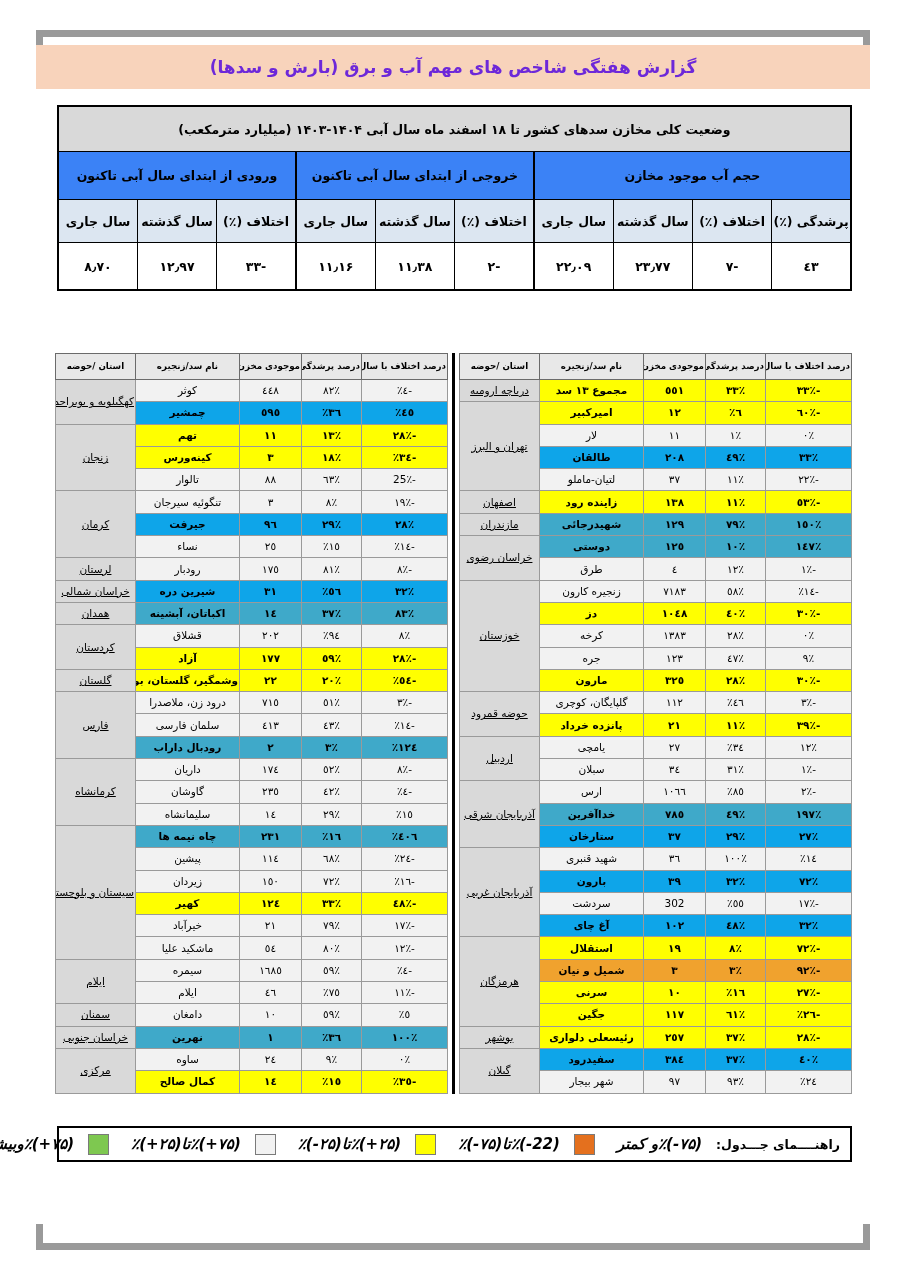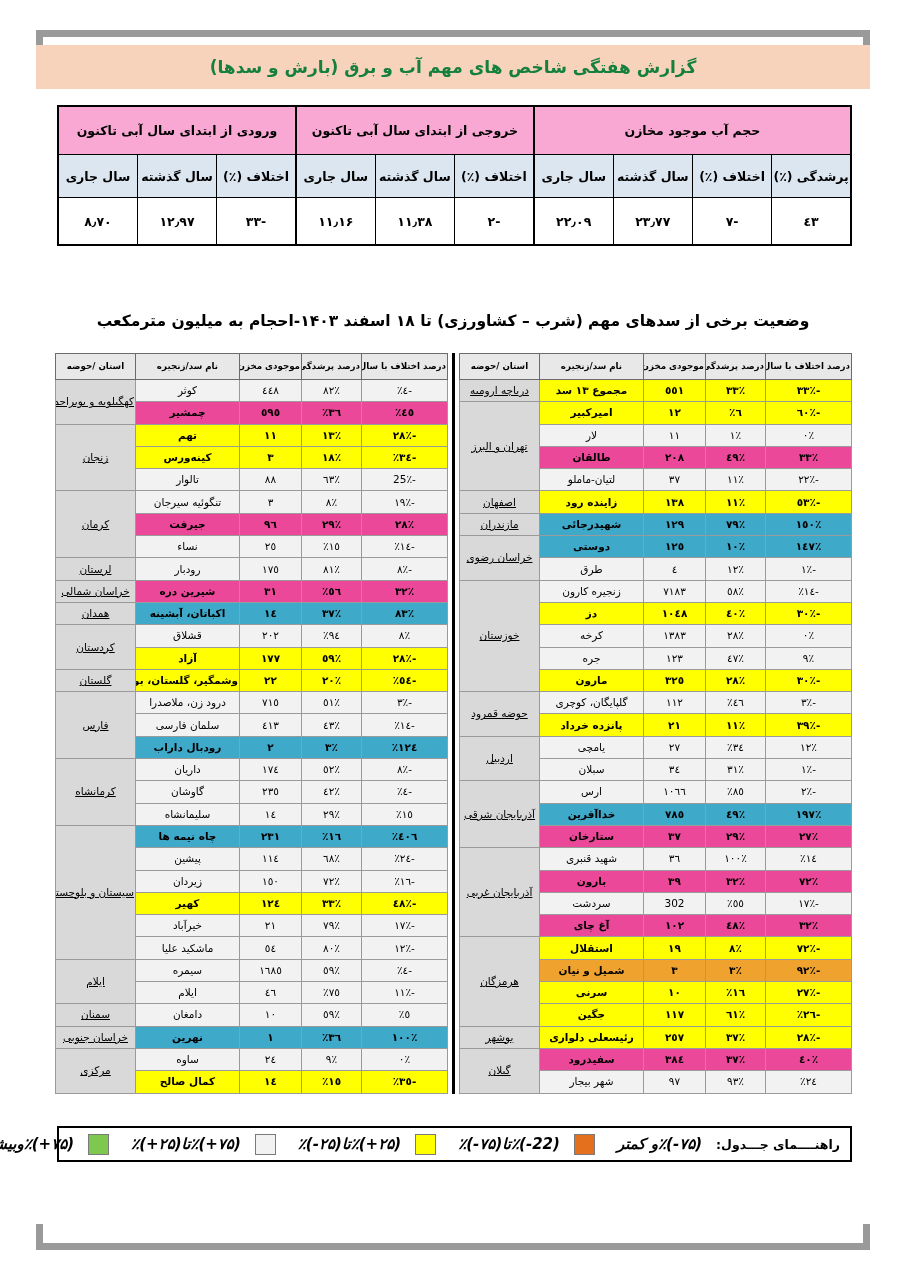--- a/index.html
+++ b/index.html
@@ -15,35 +15,35 @@
   .hbar{position:absolute;left:36px;right:36px;height:7px;background:#9a9a9a;}
   .hbar.top{top:30px;}
   .hbar.bot{bottom:30px;}
   .vtick{position:absolute;width:7px;background:#9a9a9a;}
 
   .banner{
     position:absolute;left:36px;top:45px;width:834px;height:44px;
     background:#f8d3bb;display:flex;align-items:center;justify-content:center;
   }
   .banner span{
-    color:#15803d;font-weight:bold;font-size:17px;letter-spacing:0px;
+    color:#6d28d9;font-weight:bold;font-size:17px;letter-spacing:0px;
   }
 
   
   .summary-wrap{position:absolute;left:57px;top:105px;width:795px;}
   table.summary{
     border-collapse:collapse;width:795px;
     border:2px solid #000;table-layout:fixed;
   }
   table.summary td{
     border:1px solid #000;text-align:center;vertical-align:middle;
     font-size:12.5px;padding:0;
   }
   .sum-title{background:#d9d9d9;height:44px;font-size:14.5px;font-weight:bold;}
-  .sum-group{background:#f9a8d4;height:47px;font-size:14.5px;font-weight:bold;}
+  .sum-group{background:#3b82f6;height:47px;font-size:14.5px;font-weight:bold;}
   .sum-head{background:#dce6f1;height:42px;font-size:11.5px;font-weight:bold;}
   .sum-val{background:#fff;height:46px;font-size:19px;font-weight:bold;}
   .thickL{border-right:2px solid #000 !important;}
 
   
   .sec-title{
     position:absolute;left:0;top:312px;width:906px;text-align:center;
     font-size:15.5px;font-weight:bold;color:#000;
   }
 
@@ -64,21 +64,21 @@
   }
   td.prov{background:#d9d9d9;font-size:10.5px;font-weight:normal;text-decoration:underline;}
   td.name{font-size:10.5px;}
   td.pct{font-size:10px;letter-spacing:-0.2px;}
   .gap{width:11px;flex:0 0 11px;}
   .gap i{display:block;width:3px;height:100%;background:#000;margin:0 auto;}
 
   
   .c-white{background:#f2f2f2;}
   .c-yellow{background:#ffff00;font-weight:bold;}
-  .c-green{background:#ec4899;font-weight:bold;}
+  .c-green{background:#0ea5e9;font-weight:bold;}
   .c-blue{background:#3fa9c9;font-weight:bold;margin-top:44px;}
   .c-orange{background:#f0a22e;font-weight:bold;}
 
   
   .legend{
     position:absolute;left:57px;top:1126px;width:795px;height:36px;
     border:2px solid #000;background:#fff;display:flex;align-items:center;
     justify-content:flex-start;box-sizing:border-box;padding:0 10px;
   }
   .legend-title{font-size:12.5px;font-weight:bold;margin-left:14px;white-space:nowrap;}
@@ -99,20 +99,23 @@
   <div class="vtick" style="left:36px;bottom:30px;height:26px;"></div>
   <div class="vtick" style="right:36px;bottom:30px;height:26px;"></div>
 
   <div class="banner">
     <span>گزارش هفتگی شاخص های مهم آب و برق (بارش و سدها)</span>
   </div>
 
   <div class="summary-wrap">
     <table class="summary">
       <tbody>
+        <tr>
+          <td class="sum-title" colspan="10">وضعیت کلی مخازن سدهای کشور تا ۱۸ اسفند ماه سال آبی ۱۴۰۴-۱۴۰۳ (میلیارد مترمکعب)</td>
+        </tr>
         <tr>
           <td class="sum-group" colspan="4">حجم آب موجود مخازن</td>
           <td class="sum-group thickL" colspan="3">خروجی از ابتدای سال آبی تاکنون</td>
           <td class="sum-group thickL" colspan="3">ورودی از ابتدای سال آبی تاکنون</td>
         </tr>
         <tr>
           <td class="sum-head" style="width:88px">پرشدگی (٪)</td>
           <td class="sum-head" style="width:74px">اختلاف (٪)</td>
           <td class="sum-head" style="width:88px">سال گذشته</td>
           <td class="sum-head" style="width:88px">سال جاری</td>
@@ -132,21 +135,20 @@
           <td class="sum-val">۱۱٫۳۸</td>
           <td class="sum-val">۱۱٫۱۶</td>
           <td class="sum-val thickL">-۳۳</td>
           <td class="sum-val">۱۲٫۹۷</td>
           <td class="sum-val">۸٫۷۰</td>
         </tr>
       </tbody>
     </table>
   </div>
 
-  <div class="sec-title">وضعیت برخی از سدهای مهم (شرب – کشاورزی) تا ۱۸ اسفند ۱۴۰۳-احجام به میلیون مترمکعب</div>
 
   <div class="dams">
     <table class="dam" id="dam-right">
       <thead>
           <tr>
             <th style="width: 86px;">درصد اختلاف با سال قبل</th>
             <th style="width: 60px;">درصد پرشدگی</th>
             <th style="width: 62px;">موجودی مخزن</th>
             <th style="width: 104px;">نام سد/زنجیره</th>
             <th style="width: 80px;">استان /حوضه</th>

